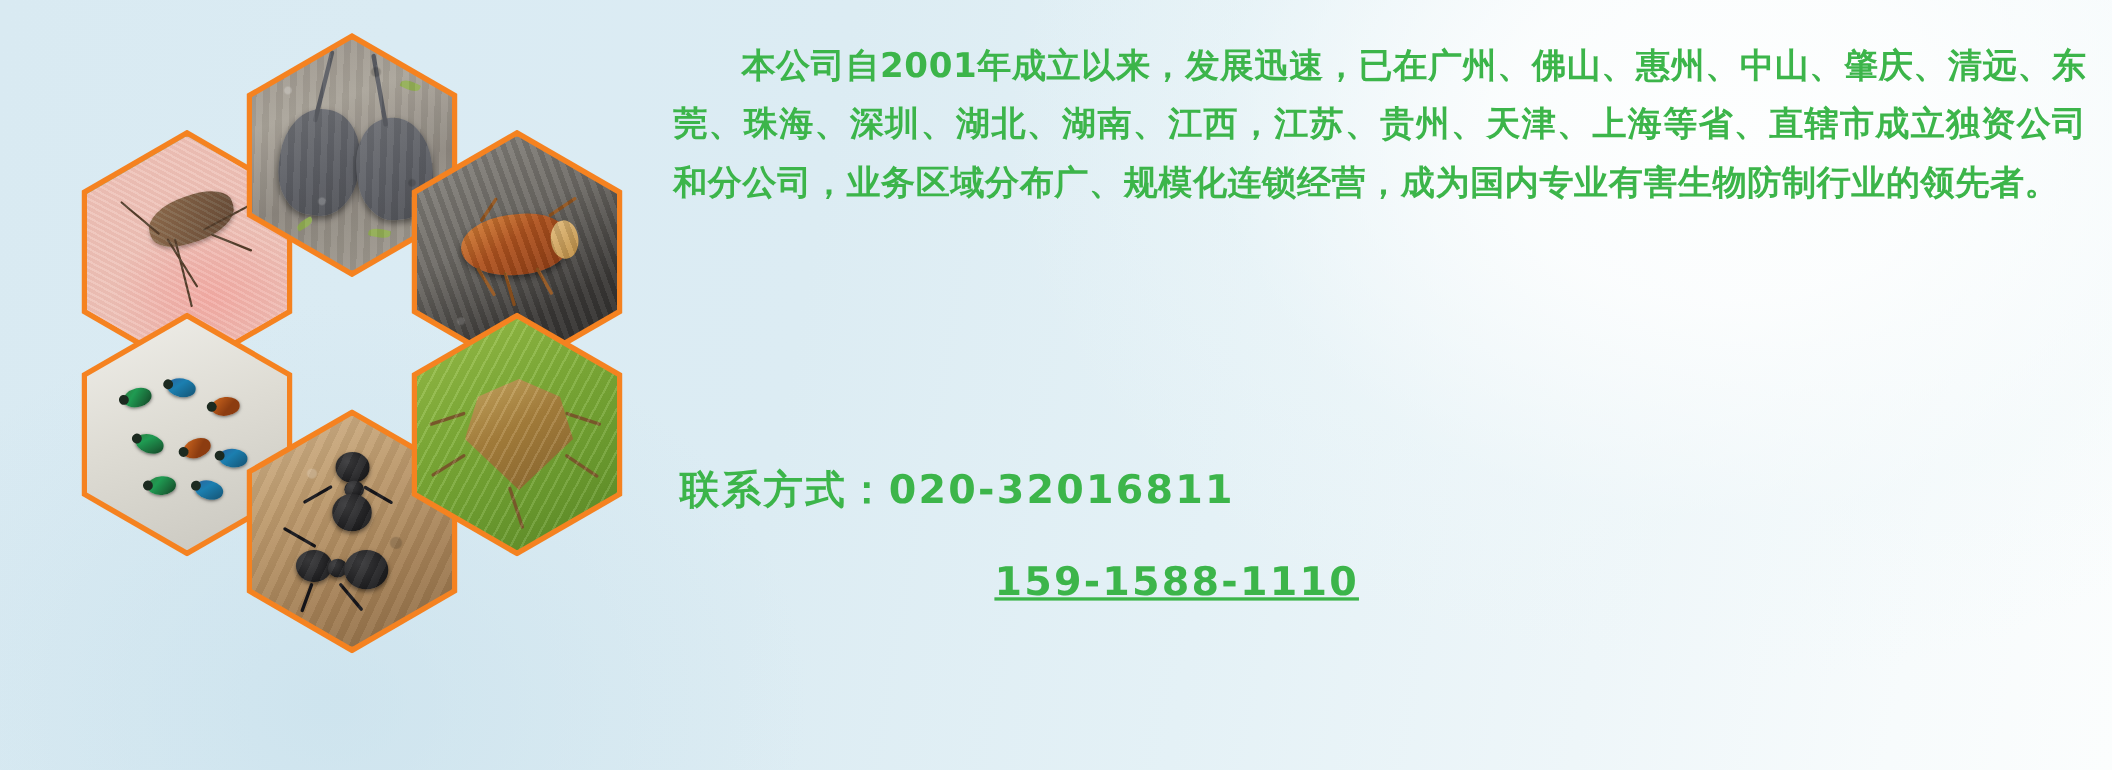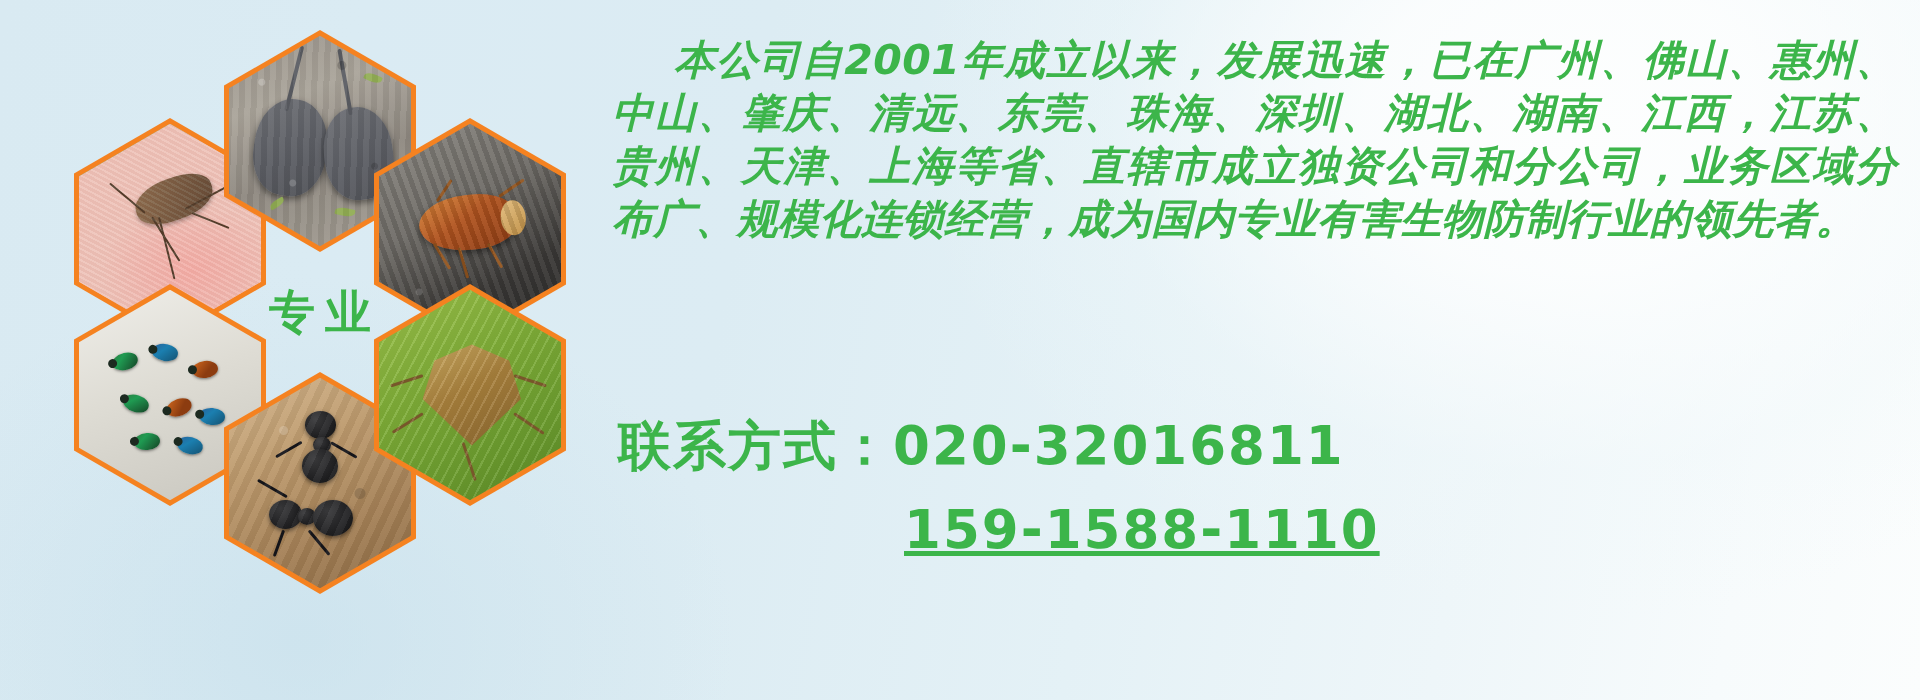--- a/index.html
+++ b/index.html
@@ -119,31 +119,31 @@
       background:linear-gradient(150deg,#cbab63 0%,#a8803c 45%,#8b6730 100%);
       clip-path:polygon(50% 0%,88% 16%,100% 54%,50% 100%,0% 54%,12% 16%);
       box-shadow:0 3px 7px rgba(0,0,0,.4);}
   .sb-leg{position:absolute;background:#7d5c2c;height:3px;border-radius:2px;transform-origin:left center;}
 
   
   #copy{
     position:absolute;left:612px;top:34px;width:1285px;
   }
   #intro{
-    color:#3cb54a;font-size:41px;line-height:53px;font-weight:bold;
+    color:#3cb54a;font-size:31px;line-height:53px;font-weight:bold;
     text-indent:62px;text-align:justify;text-align-last:left;
     font-family:"DejaVu Sans","Liberation Sans",sans-serif;
-    letter-spacing:0.5px;margin:0;font-style:italic;
+    letter-spacing:0.5px;margin:0;
   }
   #contact{
     position:absolute;left:618px;top:404px;width:1300px;
     color:#3cb54a;font-weight:bold;
     font-family:"DejaVu Sans","Liberation Sans",sans-serif;
   }
-  .contact-line{font-size:53px;line-height:84px;letter-spacing:2px;white-space:nowrap;}
+  .contact-line{font-size:36px;line-height:84px;letter-spacing:2px;white-space:nowrap;}
   .contact-line.second{padding-left:286px;text-decoration:underline;}
 </style>
 </head>
 <body>
 
 <div id="banner">
   <div id="bg-wash"></div>
 
   <div id="hex-cluster">
 
@@ -245,21 +245,20 @@
           <div class="sb-leg" style="left:24%;top:40%;width:34px;transform:rotate(162deg);"></div>
           <div class="sb-leg" style="left:24%;top:58%;width:36px;transform:rotate(148deg);"></div>
           <div class="sb-leg" style="left:74%;top:40%;width:34px;transform:rotate(18deg);"></div>
           <div class="sb-leg" style="left:74%;top:58%;width:36px;transform:rotate(34deg);"></div>
           <div class="sb-leg" style="left:46%;top:72%;width:40px;transform:rotate(72deg);"></div>
         </div>
       </div>
     </div>
 
     <div id="hex-center">
-      <div class="cn">专业</div>
     </div>
   </div>
 
   <div id="copy">
     <p id="intro">本公司自2001年成立以来，发展迅速，已在广州、佛山、惠州、中山、肇庆、清远、东莞、珠海、深圳、湖北、湖南、江西，江苏、贵州、天津、上海等省、直辖市成立独资公司和分公司，业务区域分布广、规模化连锁经营，成为国内专业有害生物防制行业的领先者。</p>
   </div>
 
   <div id="contact">
     <div class="contact-line">联系方式：020-32016811</div>
     <div class="contact-line second">159-1588-1110</div>

